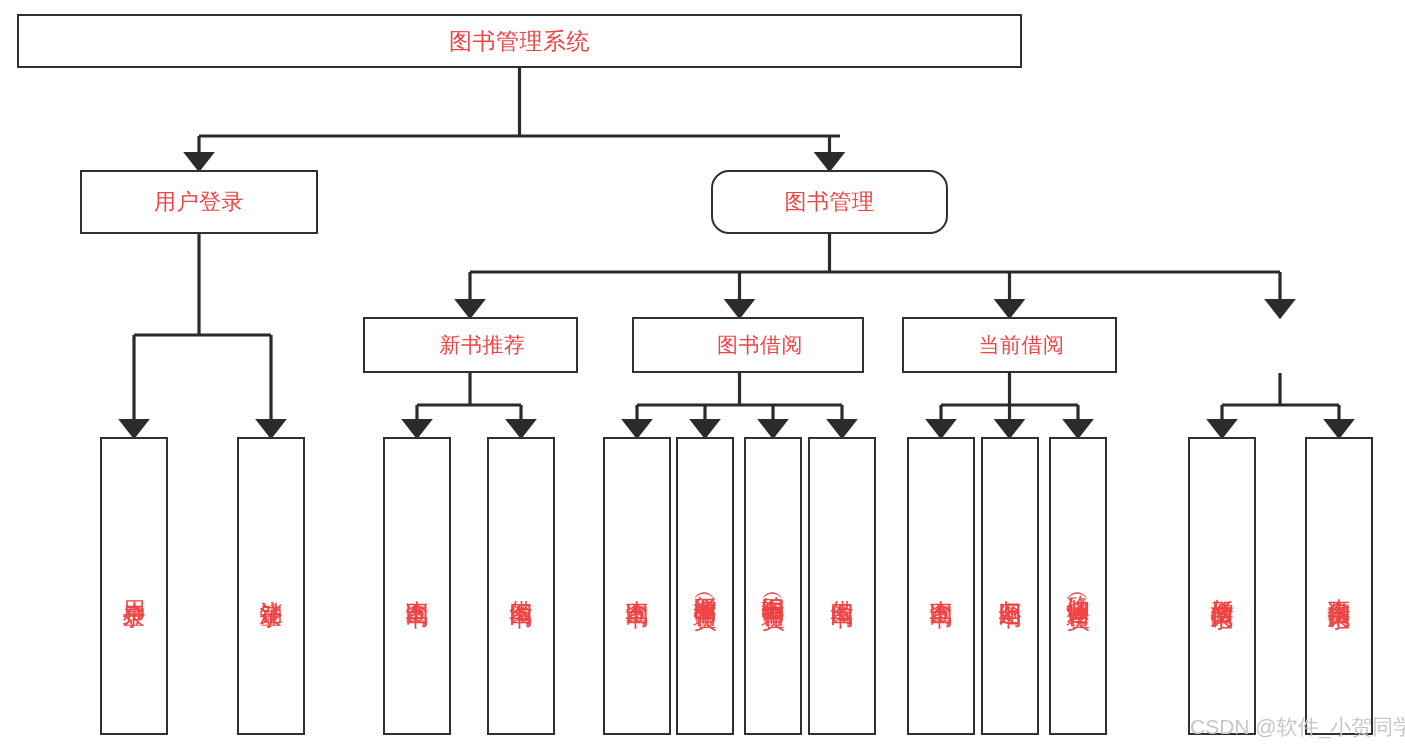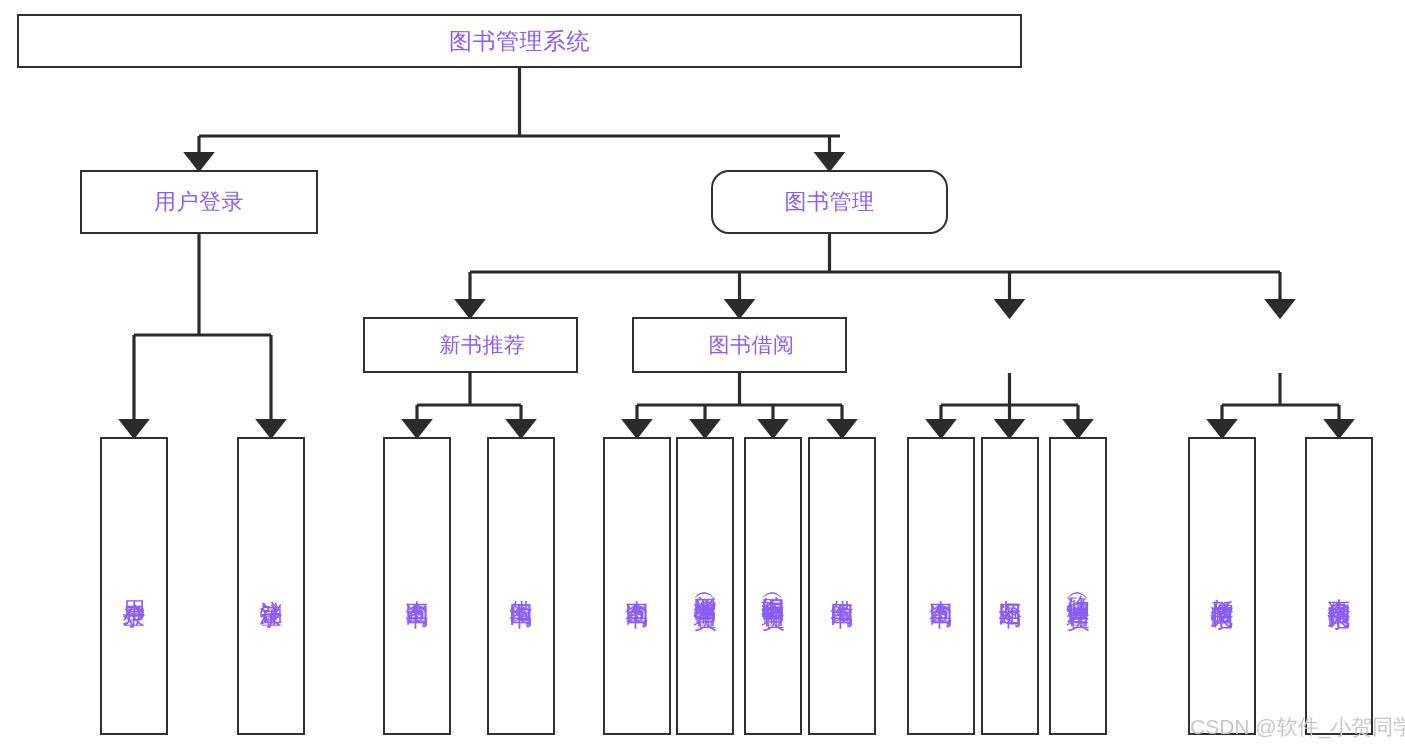--- a/index.html
+++ b/index.html
@@ -29,21 +29,21 @@
     position: absolute;
     box-sizing: border-box;
     background: #ffffff;
     border: 2px solid #30302f;
     display: flex;
     align-items: center;
     justify-content: center;
   }
   .node-label {
     font-family: "Liberation Sans", "DejaVu Sans", sans-serif;
-    color: #8b5cf6;
+    color: #ef4444;
     letter-spacing: 0.5px;
     white-space: nowrap;
   }
   .node-root .node-label { font-size: 23px; }
   .node-l2 .node-label { font-size: 22px; }
   .node-l3 .node-label { font-size: 21px; margin-left: 24px; }
   .node-leaf {
     align-items: center;
     justify-content: center;
   }
@@ -126,22 +126,25 @@
   <div class="node-box node-l2" style="left:80px; top:170px; width:238px; height:64px;">
     <span class="node-label">用户登录</span>
   </div>
   <div class="node-box node-l2" style="left:711px; top:170px; width:237px; height:64px;border-radius:18px;">
     <span class="node-label">图书管理</span>
   </div>
 
   <div class="node-box node-l3" style="left:363px; top:317px; width:215px; height:56px;">
     <span class="node-label">新书推荐</span>
   </div>
-  <div class="node-box node-l3" style="left:632px; top:317px; width:215px; height:56px;">
+  <div class="node-box node-l3" style="left:632px; top:317px; width:232px; height:56px;">
     <span class="node-label">图书借阅</span>
+  </div>
+  <div class="node-box node-l3" style="left:902px; top:317px; width:215px; height:56px;">
+    <span class="node-label">当前借阅</span>
   </div>
 
   <div class="node-box node-leaf" style="left:100px; top:437px; width:68px; height:298px;">
     <span class="node-label">用户登录</span>
   </div>
   <div class="node-box node-leaf" style="left:237px; top:437px; width:68px; height:298px;">
     <span class="node-label">注销登录</span>
   </div>
 
   <div class="node-box node-leaf" style="left:383px; top:437px; width:68px; height:298px;">

